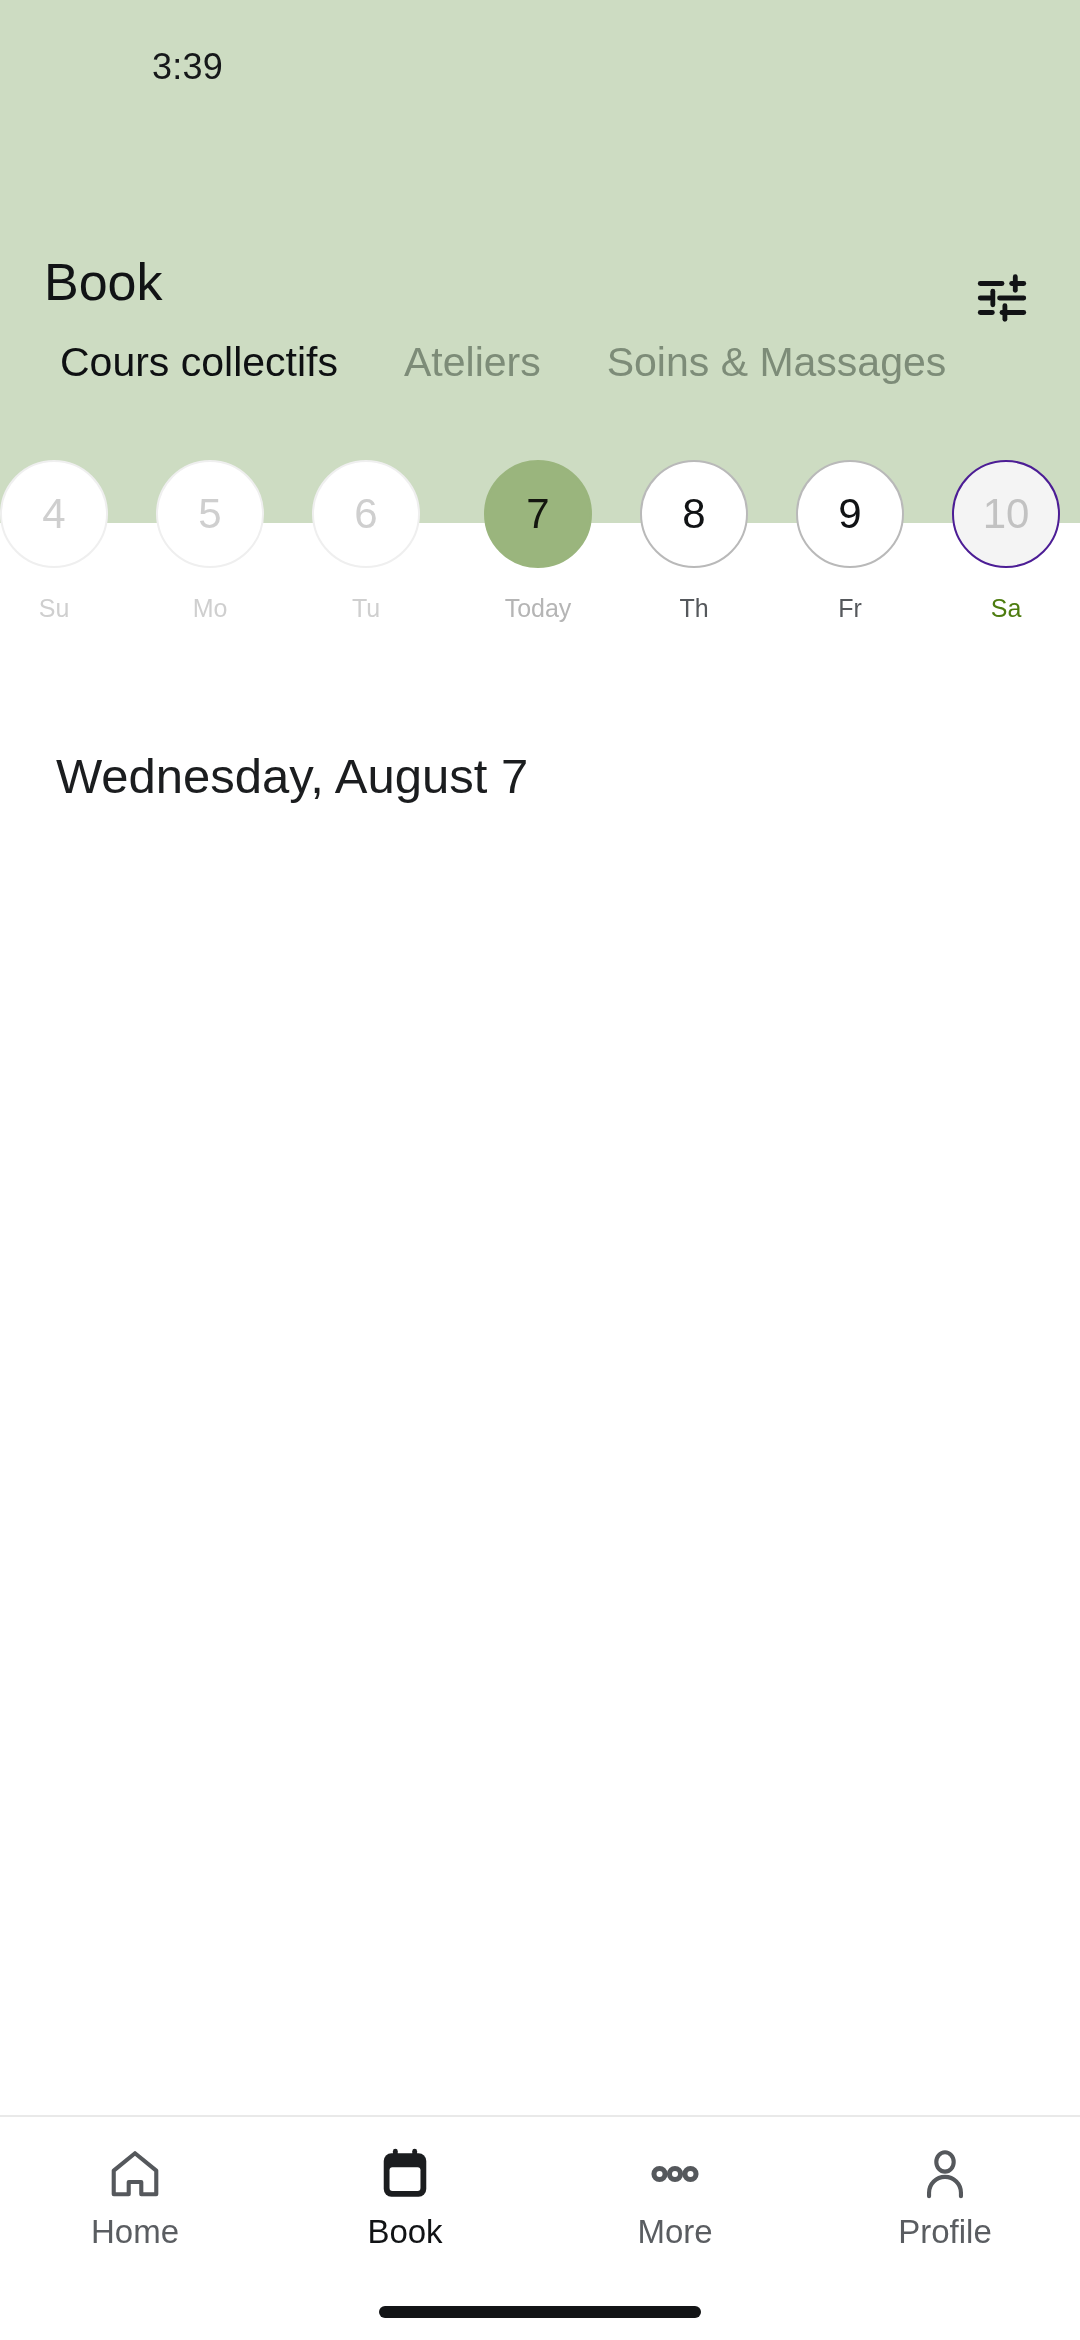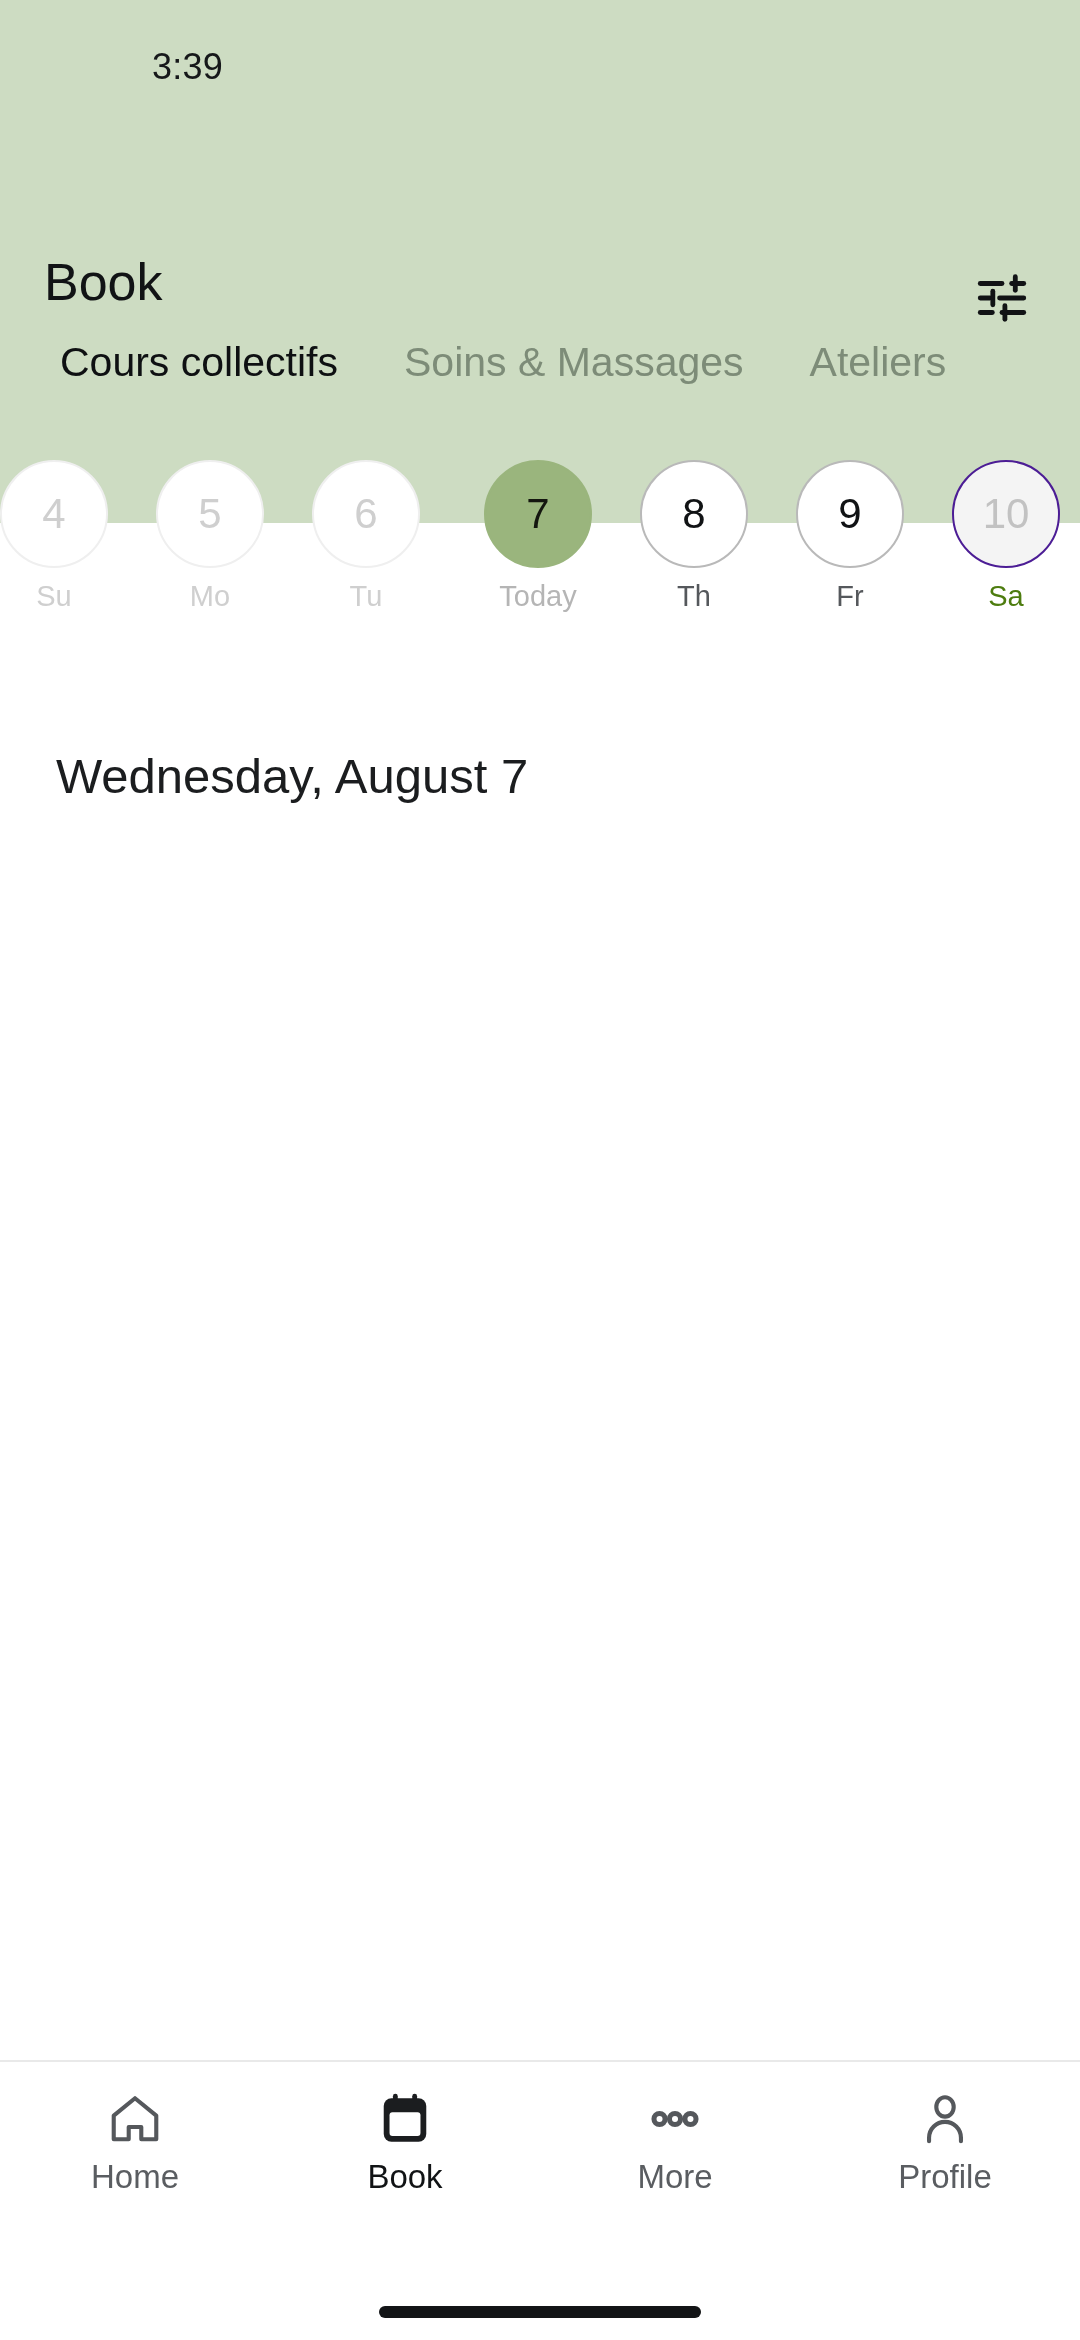--- a/index.html
+++ b/index.html
@@ -105,22 +105,22 @@
     background:#9ab57d;
     border:2px solid #9ab57d;
     color:#14160f;
   }
   .datecircle.faded {
     background:#f4f4f4;
     border:2px solid #4c1d95;
     color:#c2c2c2;
   }
   .datelabel {
-    margin-top:12px;
-    font-size:29px;
+    margin-top:24px;
+    font-size:25px;
     line-height:33px;
   }
   .datelabel.disabled { color:#cfcfcf; }
   .datelabel.normal   { color:#55585c; }
   .datelabel.today    { color:#b5b5b5; }
   .datelabel.faded    { color:#4d7c0f; }
 
   
   .day-heading {
     position:absolute; left:56px; top:748px;
@@ -135,21 +135,21 @@
     display:flex; align-items:center;
   }
   .no-classes-text {
     padding-left:28px;
     font-size:44px; color:#1b1d1f; line-height:44px;
   }
 
   
   .bottom-nav {
     position:absolute; left:0; bottom:0;
-    width:1080px; height:280px;
+    width:1080px; height:225px;
     background:#ffffff;
     border-top:2px solid #e9e9e9;
   }
   .nav-items {
     position:absolute; top:0; left:0;
     width:1080px; height:170px;
     display:flex;
   }
   .nav-item {
     flex:1 1 0;
@@ -202,22 +202,22 @@
           <line x1="8.2" y1="9.2" x2="8.2" y2="14.8" stroke="#111315" stroke-width="2" stroke-linecap="round"></line>
           <line x1="3" y1="18" x2="8" y2="18" stroke="#111315" stroke-width="2" stroke-linecap="round"></line>
           <line x1="12" y1="18" x2="21" y2="18" stroke="#111315" stroke-width="2" stroke-linecap="round"></line>
           <line x1="13.2" y1="15.2" x2="13.2" y2="20.8" stroke="#111315" stroke-width="2" stroke-linecap="round"></line>
         </svg>
       </div>
     </div>
 
     <div class="tabs">
       <div class="tab active">Cours collectifs</div>
+      <div class="tab inactive">Ateliers</div>
       <div class="tab inactive">Soins &amp; Massages</div>
-      <div class="tab inactive">Ateliers</div>
     </div>
   </div>
 
   <div class="datestrip">
 
     <div class="dateitem" style="left:-18px;">
       <div class="datecircle disabled">4</div>
       <div class="datelabel disabled">Su</div>
     </div>
 

